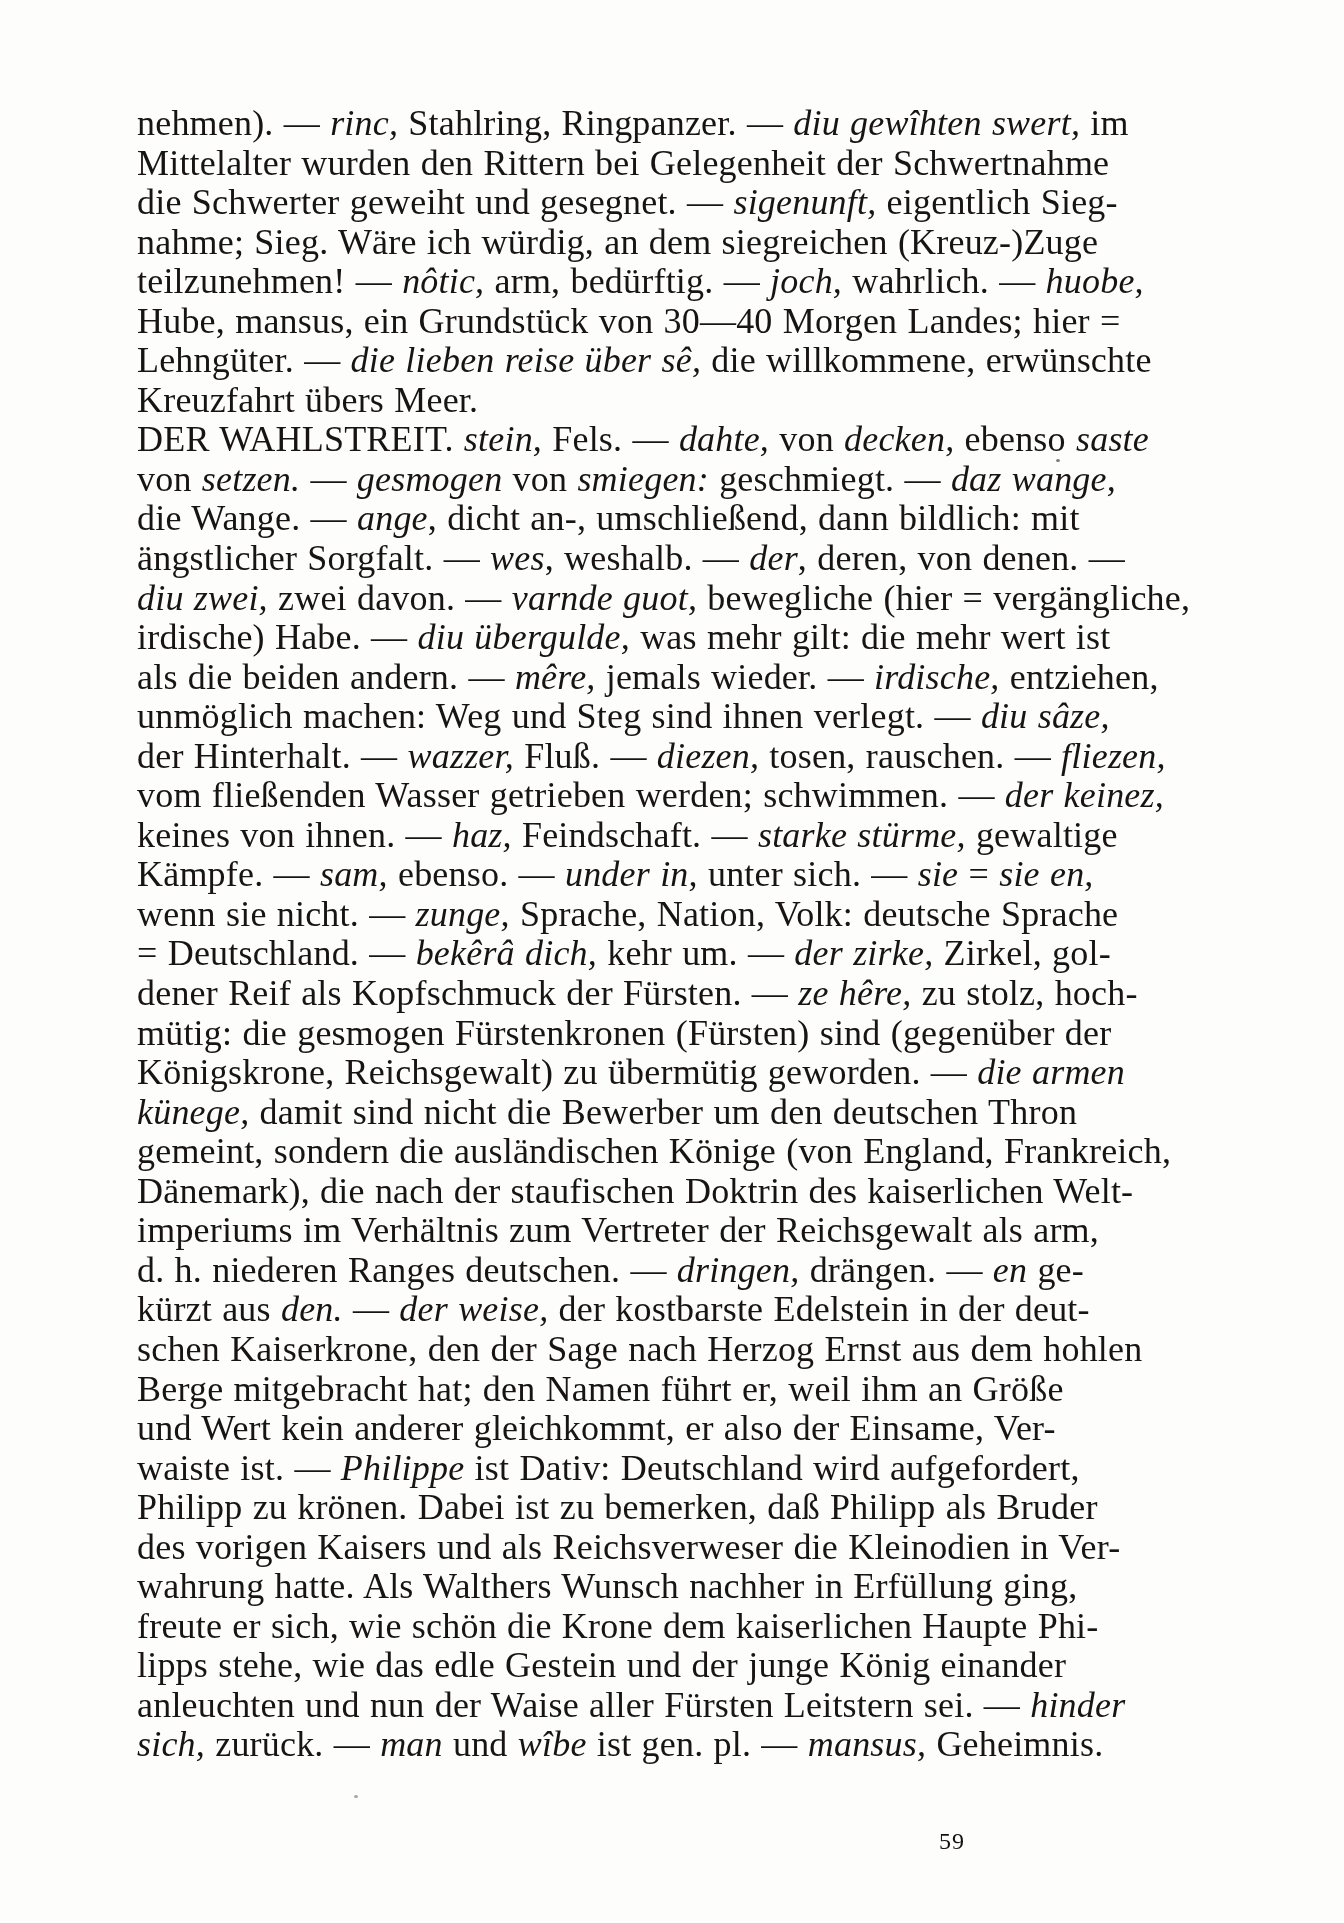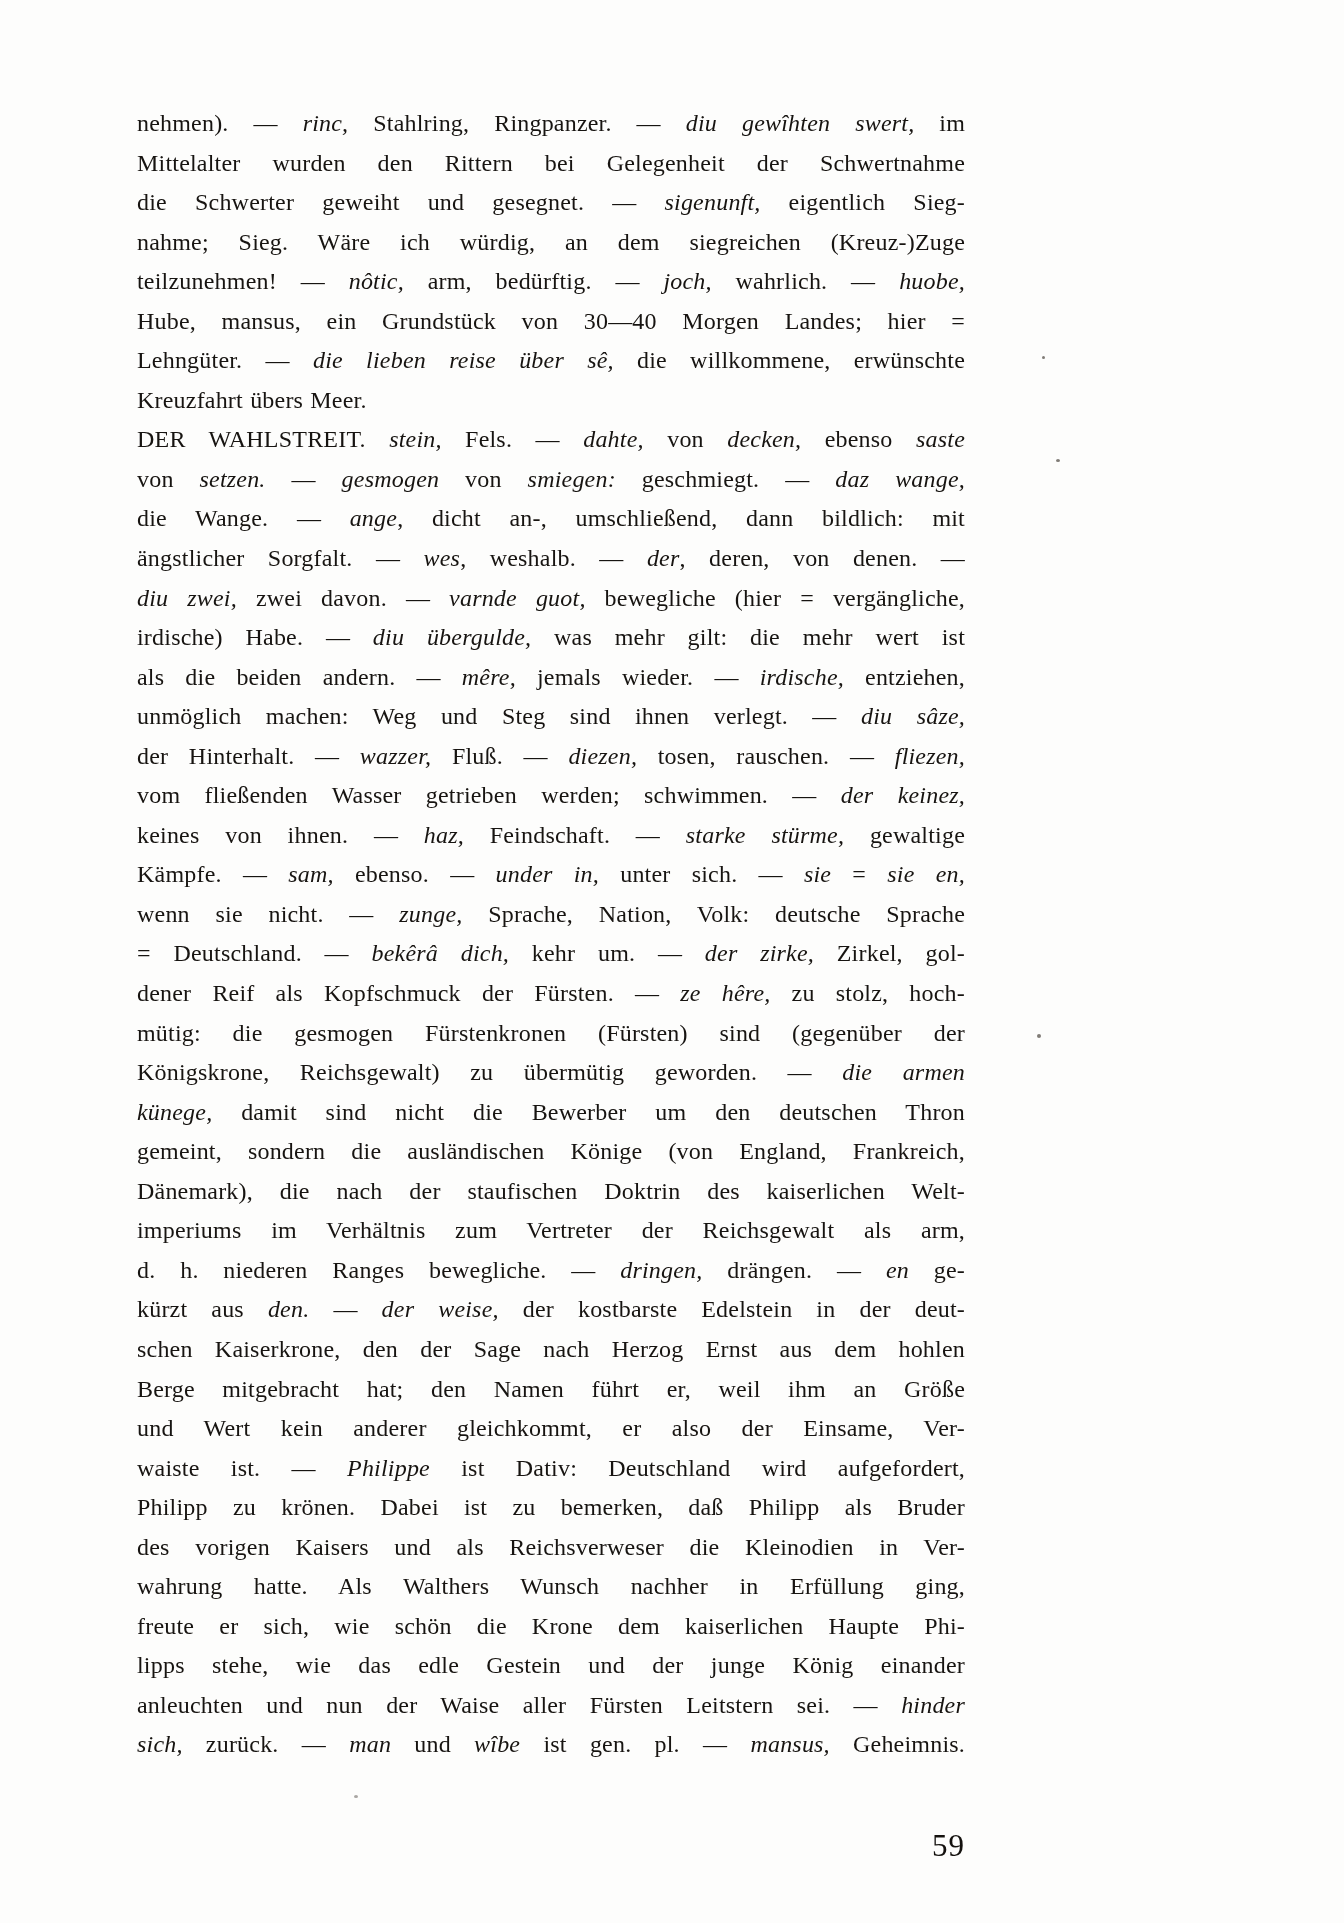--- a/index.html
+++ b/index.html
@@ -16,21 +16,21 @@
     font-family: "Liberation Serif", "DejaVu Serif", serif;
     color: #171411;
   }
   .text-block {
     position: absolute;
     left: 137px;
     top: 104px;
     width: 828px;
   }
   .line {
-    font-size: 24px;
+    font-size: 36px;
     line-height: 39.55px;
     height: 39.55px;
     white-space: nowrap;
     text-align: justify;
     text-align-last: justify;
     letter-spacing: 0.2px;
     word-spacing: 1px;
   }
   .line-left {
     text-align: center;
@@ -38,21 +38,21 @@
   }
   .line i {
     font-style: italic;
   }
   .page-number {
     position: absolute;
     top: 1828px;
     left: 137px;
     width: 828px;
     text-align: right;
-    font-size: 31px;
+    font-size: 24px;
     letter-spacing: 1px;
     color: #14110e;
   }
   .speck {
     position: absolute;
     background: #555049;
     border-radius: 50%;
     opacity: 0.75;
   }
   .speck-1 { left: 1042px; top: 356px; width: 3px; height: 3px; }
@@ -87,21 +87,21 @@
       <div class="line"><span>Kämpfe. — </span><i>sam,</i><span> ebenso. — </span><i>under in,</i><span> unter sich. — </span><i>sie</i><span> = </span><i>sie en,</i></div>
       <div class="line"><span>wenn sie nicht. — </span><i>zunge,</i><span> Sprache, Nation, Volk: deutsche Sprache</span></div>
       <div class="line"><span>= Deutschland. — </span><i>bekêrâ dich,</i><span> kehr um. — </span><i>der zirke,</i><span> Zirkel, gol-</span></div>
       <div class="line"><span>dener Reif als Kopfschmuck der Fürsten. — </span><i>ze hêre,</i><span> zu stolz, hoch-</span></div>
       <div class="line"><span>mütig: die gesmogen Fürstenkronen (Fürsten) sind (gegenüber der</span></div>
       <div class="line"><span>Königskrone, Reichsgewalt) zu übermütig geworden. — </span><i>die armen</i></div>
       <div class="line"><i>künege,</i><span> damit sind nicht die Bewerber um den deutschen Thron</span></div>
       <div class="line"><span>gemeint, sondern die ausländischen Könige (von England, Frankreich,</span></div>
       <div class="line"><span>Dänemark), die nach der staufischen Doktrin des kaiserlichen Welt-</span></div>
       <div class="line"><span>imperiums im Verhältnis zum Vertreter der Reichsgewalt als arm,</span></div>
-      <div class="line"><span>d. h. niederen Ranges bewegliche. — </span><i>dringen,</i><span> drängen. — </span><i>en</i><span> ge-</span></div>
+      <div class="line"><span>d. h. niederen Ranges deutschen. — </span><i>dringen,</i><span> drängen. — </span><i>en</i><span> ge-</span></div>
       <div class="line"><span>kürzt aus </span><i>den.</i><span> — </span><i>der weise,</i><span> der kostbarste Edelstein in der deut-</span></div>
       <div class="line"><span>schen Kaiserkrone, den der Sage nach Herzog Ernst aus dem hohlen</span></div>
       <div class="line"><span>Berge mitgebracht hat; den Namen führt er, weil ihm an Größe</span></div>
       <div class="line"><span>und Wert kein anderer gleichkommt, er also der Einsame, Ver-</span></div>
       <div class="line"><span>waiste ist. — </span><i>Philippe</i><span> ist Dativ: Deutschland wird aufgefordert,</span></div>
       <div class="line"><span>Philipp zu krönen. Dabei ist zu bemerken, daß Philipp als Bruder</span></div>
       <div class="line"><span>des vorigen Kaisers und als Reichsverweser die Kleinodien in Ver-</span></div>
       <div class="line"><span>wahrung hatte.  Als Walthers Wunsch nachher in Erfüllung ging,</span></div>
       <div class="line"><span>freute er sich, wie schön die Krone dem kaiserlichen Haupte Phi-</span></div>
       <div class="line"><span>lipps stehe, wie das edle Gestein und der junge König einander</span></div>

